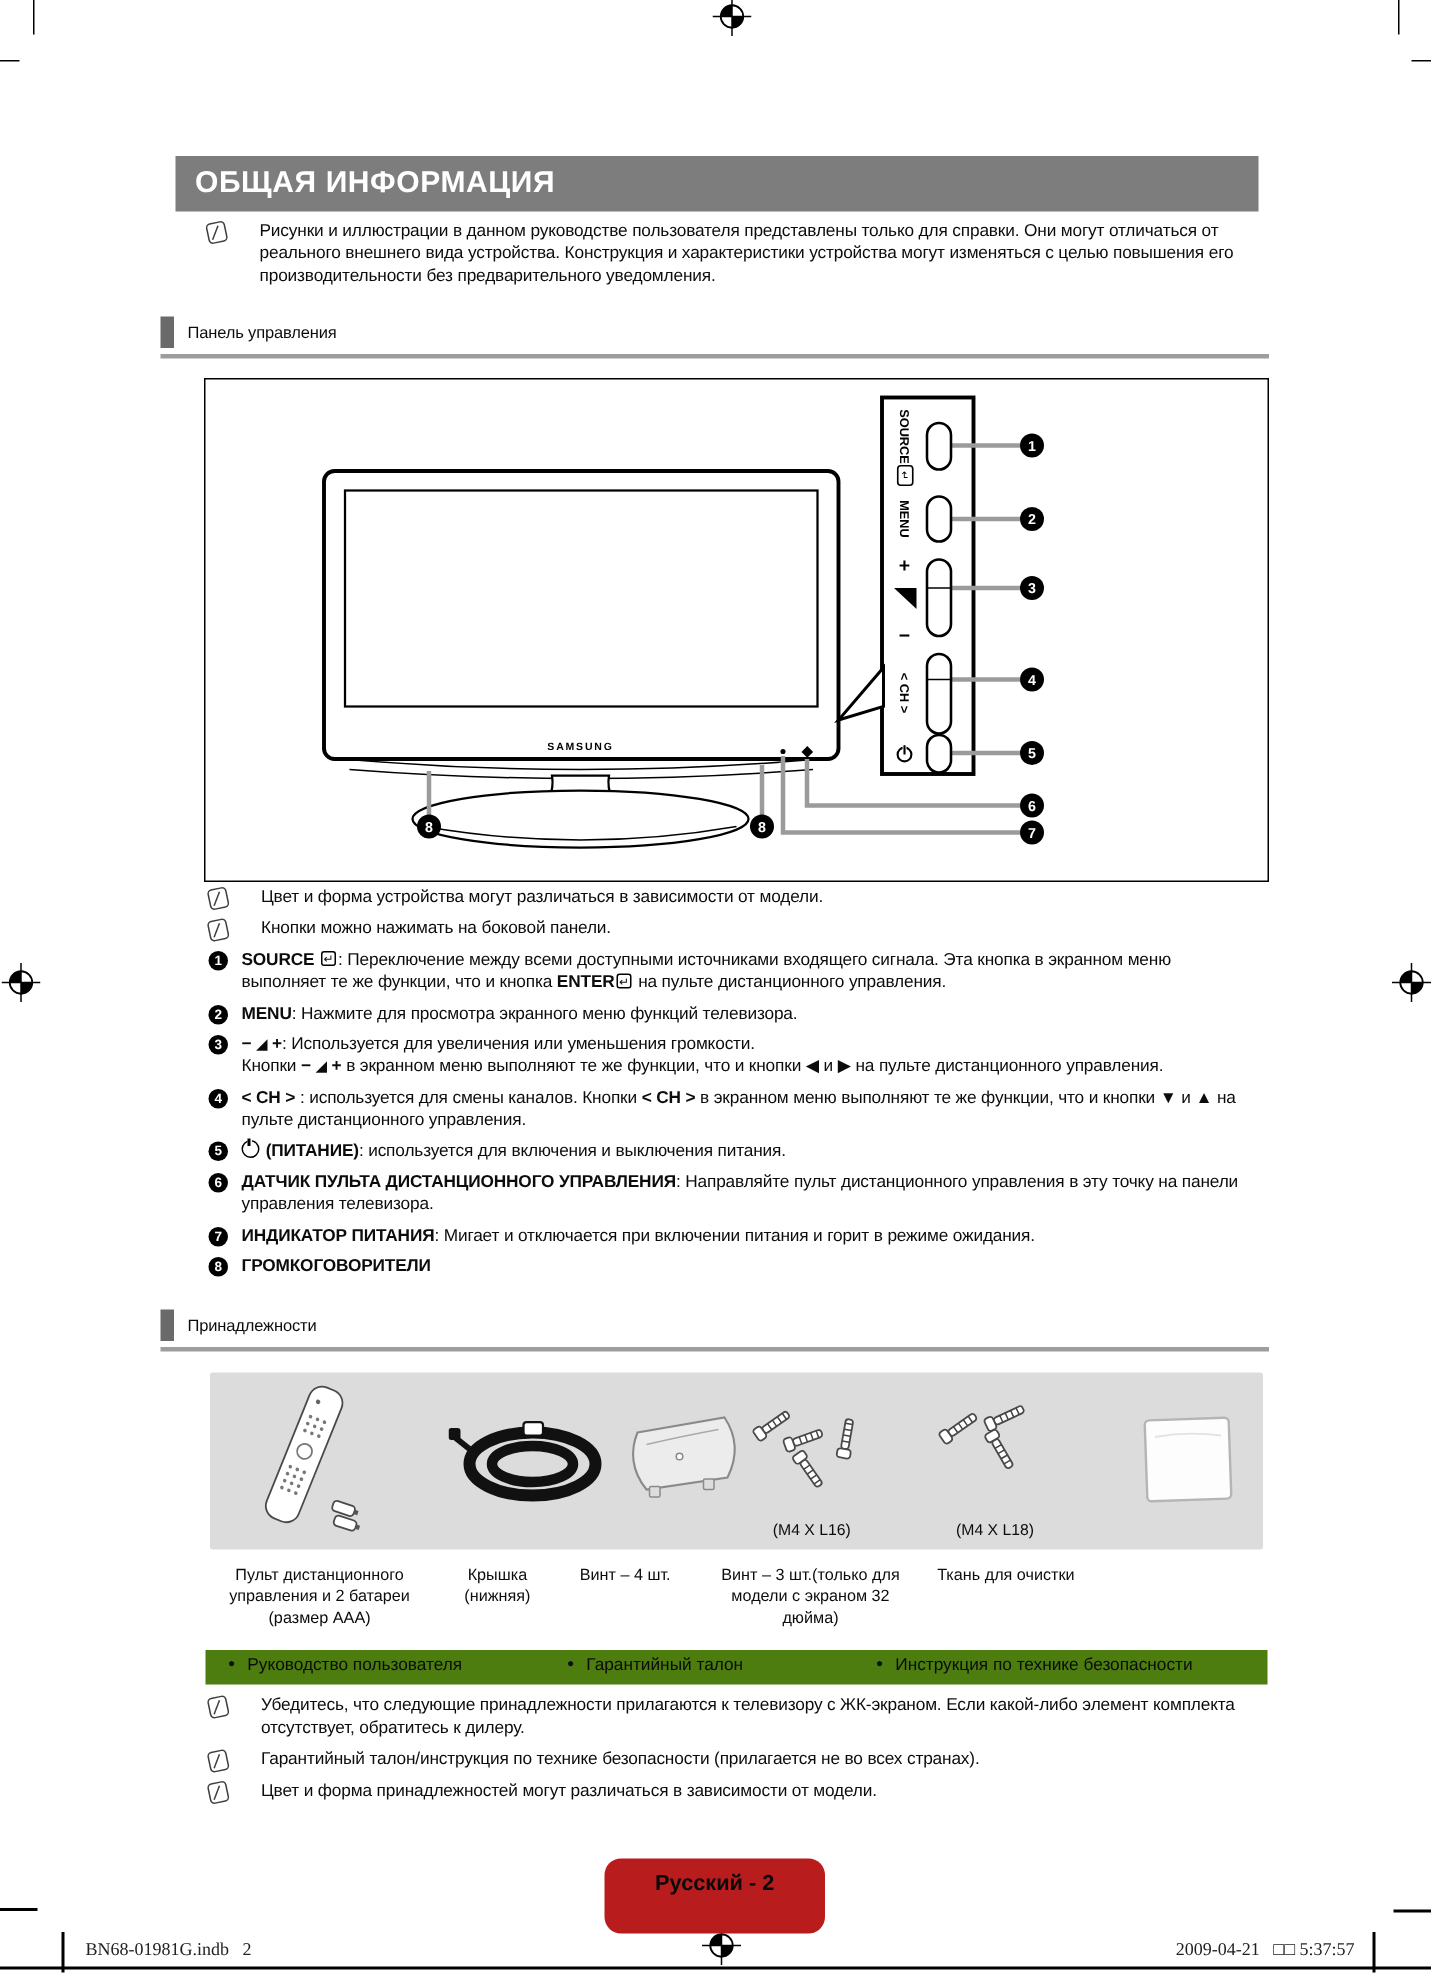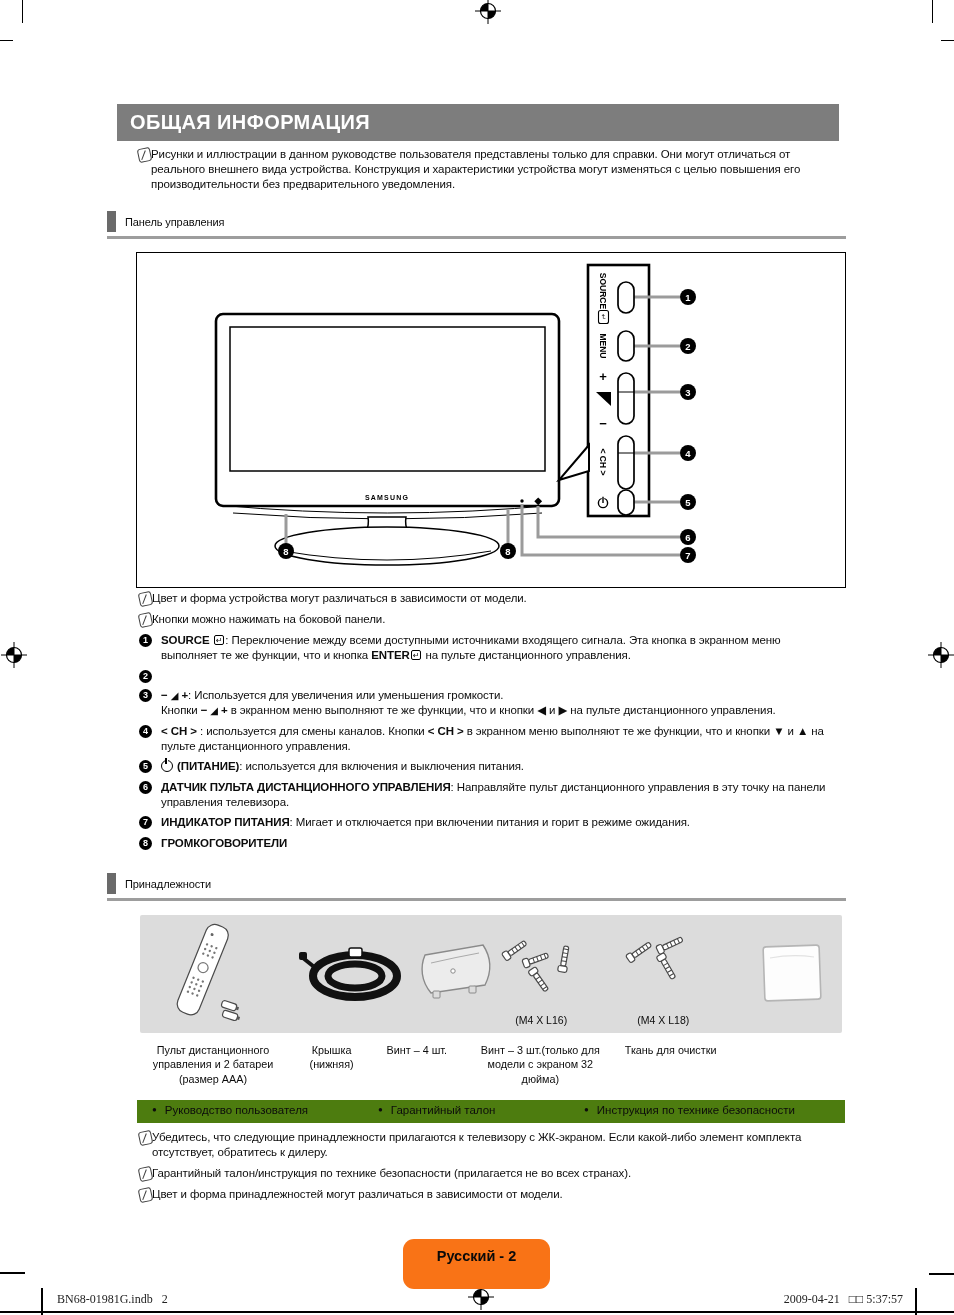--- a/index.html
+++ b/index.html
@@ -12,21 +12,21 @@
   
   .cropline{position:absolute;background:#000}
   svg.reg{position:absolute}
   
   .chapter-bar{
     position:absolute;left:117px;top:104px;width:722px;height:37px;
     background:#7d7d7d;display:flex;align-items:center;
   }
   .chapter-bar span{color:#fff;font-size:20px;font-weight:bold;margin-left:13px;letter-spacing:.4px}
   
-  .note-row{display:flex;gap:0;margin-bottom:6px}
+  .note-row{display:flex;gap:22px;margin-bottom:6px}
   .note-icon{flex:none;width:11px;height:12px;border:1.2px solid #3f3f3f;border-radius:3px;
     transform:rotate(-12deg);position:relative;margin-top:1px}
   .note-icon::after{content:"";position:absolute;left:4.4px;top:.5px;width:1.2px;height:10px;
     background:#3f3f3f;transform:rotate(33deg)}
   .note-text,.row-text{font-size:11.5px;line-height:15px;letter-spacing:-.1px}
   .intro-note{left:138px;top:147px;width:702px}
   
   .section-h{position:absolute;left:107px;width:739px;border-bottom:3px solid #9d9d9d;padding-bottom:4px}
   .section-h .inner{display:flex;align-items:center;gap:9px}
   .section-h .blk{width:9px;height:21px;background:#6a6a6a}
@@ -66,21 +66,21 @@
   .acc-labels{display:flex;padding:10px 0 0}
   .acc-label{display:flex;justify-content:center;font-size:10.8px;line-height:1.32;text-align:center}
   .w0{width:21.7%}.w1{width:17.6%}.w2{width:11.7%}.w3{width:12.3%}.w4{width:22.5%}.w5{width:14.2%}
   .acc-bullets{position:relative;height:23px;background:#4d7c0f;margin:14px 1px 0}
   .acc-bullet{position:absolute;top:4px;font-size:11.5px;white-space:nowrap}
   .acc-bullet .dot{font-size:8px;vertical-align:1.5px;margin-right:8px}
   .content2{left:139px;top:1130px;width:706px}
   .accsvg{display:block}
   .ln{stroke:#4a4a4a;stroke-width:1.2;fill:#fff}
   
-  .page-tab{position:absolute;left:403px;top:1239px;width:147px;height:50px;background:#f97316;
+  .page-tab{position:absolute;left:403px;top:1239px;width:147px;height:50px;background:#b91c1c;
     border-radius:11px;text-align:center}
   .page-tab span{display:inline-block;margin-top:9px;font-size:14.5px;font-weight:bold;color:#0a0a0a}
   .foot{position:absolute;top:1292px;font-family:Liberation Serif, serif;font-size:12px;white-space:pre;color:#222}
   .foot-left{left:57px}
   .foot-right{right:51px}
   .bottom-line{position:absolute;left:0;top:1311px;width:954px;height:2px;background:#000}
 </style>
 </head>
 <body>
 
@@ -239,20 +239,21 @@
       <span class="note-icon"></span>
       <div class="note-text">Кнопки можно нажимать на боковой панели.</div>
     </div>
 
   <div class="li">
       <span class="num">1</span>
       <div class="row-text"><span class="b">SOURCE </span><span class="icon-enter">↵</span><span>: Переключение между всеми доступными источниками входящего сигнала. Эта кнопка в экранном меню выполняет те же функции, что и кнопка </span><span class="b">ENTER</span><span class="icon-enter">↵</span><span> на пульте дистанционного управления.</span></div>
     </div>
   <div class="li">
       <span class="num">2</span>
+      <div class="row-text"><span class="b">MENU</span><span>: Нажмите для просмотра экранного меню функций телевизора.</span></div>
     </div>
   <div class="li">
       <span class="num">3</span>
       <div class="row-text"><span class="b">− </span><span class="icon-vol">◢</span><span class="b"> +</span><span>: Используется для увеличения или уменьшения громкости.</span><br><span>Кнопки </span><span class="b">− </span><span class="icon-vol">◢</span><span class="b"> +</span><span> в экранном меню выполняют те же функции, что и кнопки ◀ и ▶ на пульте дистанционного управления.</span></div>
     </div>
   <div class="li">
       <span class="num">4</span>
       <div class="row-text"><span class="b">&lt; CH &gt;</span><span> : используется для смены каналов. Кнопки </span><span class="b">&lt; CH &gt;</span><span> в экранном меню выполняют те же функции, что и кнопки ▼ и ▲ на пульте дистанционного управления.</span></div>
     </div>
   <div class="li">

